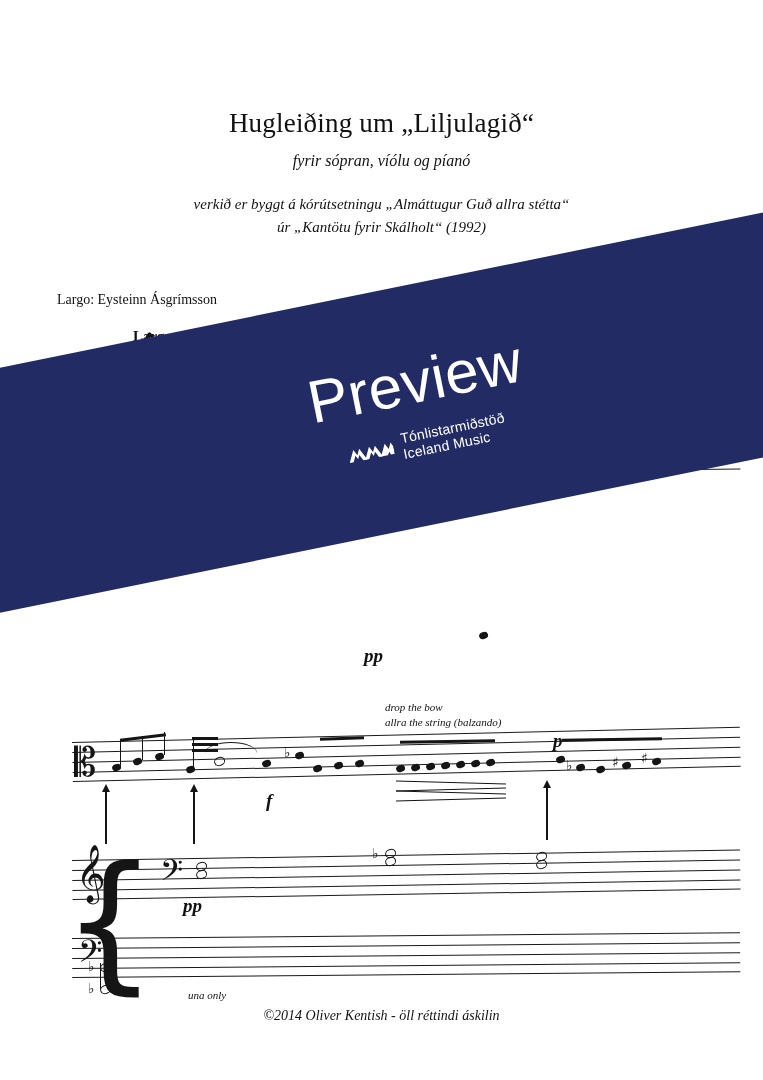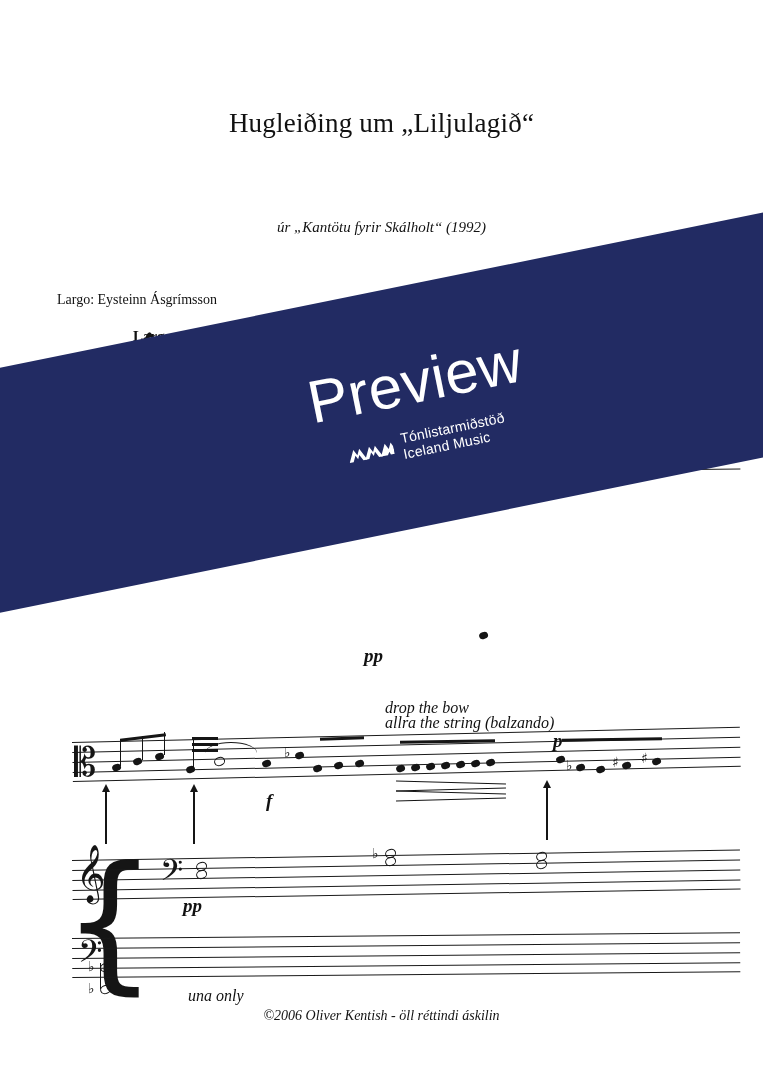--- a/index.html
+++ b/index.html
@@ -163,21 +163,21 @@
     font-size: 19px;
   }
   #dyn-pp-1 { top: 645px; left: 364px; }
   #dyn-f-1  { top: 790px; left: 266px; }
   #dyn-p-1  { top: 730px; left: 553px; }
   #dyn-pp-2 { top: 895px; left: 183px; }
 
   .expr {
     position: absolute;
     font-style: italic;
-    font-size: 16px;
+    font-size: 11px;
     line-height: 15px;
   }
   #expr-bow { top: 700px; left: 385px; }
   #expr-unacorda { top: 988px; left: 188px; }
 
   .copyright {
     position: absolute;
     top: 1008px;
     left: 0;
     width: 763px;
@@ -293,20 +293,22 @@
     left: 0; width: 100%;
     border-top: 1.1px solid #151515;
   }
 </style>
 </head>
 <body>
 
 <div class="page">
 
   <div class="title">Hugleiðing um „Liljulagið“</div>
+  <div class="subtitle">fyrir sópran, víólu og píanó</div>
+  <div class="basedline1">verkið er byggt á kórútsetningu „Almáttugur Guð allra stétta“</div>
   <div class="basedline2">úr „Kantötu fyrir Skálholt“ (1992)</div>
   <div class="credit-left">Largo: Eysteinn Ásgrímsson</div>
   <div class="credit-right">Oliver Kentish, 2013-14</div>
 
   <div class="tempo">
     <span>Largo a piacere</span>
     <span class="note-glyph">♩</span>
     <span>= 40*</span>
   </div>
 
@@ -463,15 +465,15 @@
   </div>
   <div class="clef" style="left:78px; top:936px; font-size:38px;">𝄢</div>
   <div class="nh open" style="left:100px; top:963px;"></div>
   <div class="nh open" style="left:100px; top:985px;"></div>
   <div class="accid" style="left:88px; top:958px;">♭</div>
   <div class="accid" style="left:88px; top:980px;">♭</div>
   <div class="stem" style="left:100px; top:963px; height:26px;"></div>
 
   <div class="expr" id="expr-unacorda">una only</div>
 
-  <div class="copyright">©2006 Oliver Kentish - öll réttindi áskilin</div>
+  <div class="copyright">©2014 Oliver Kentish - öll réttindi áskilin</div>
 
 </div>
 
 </body></html>

